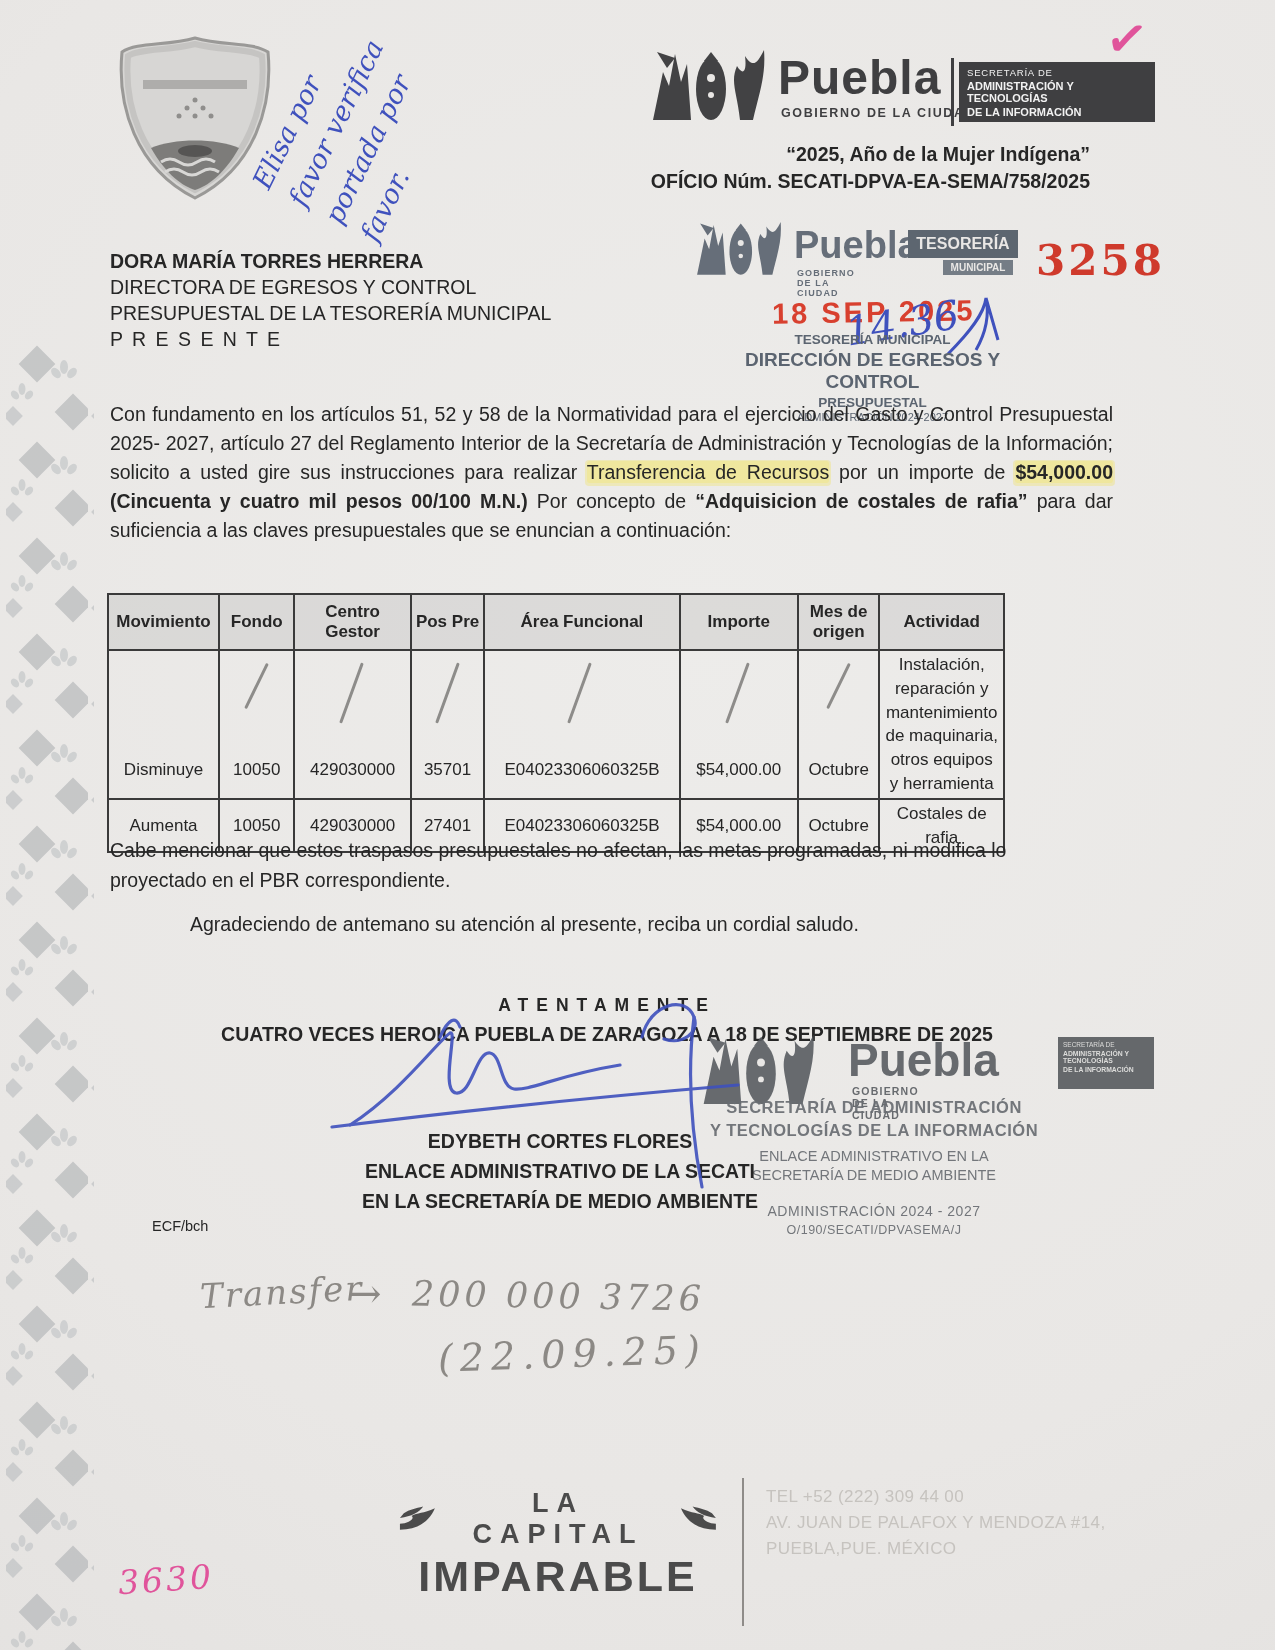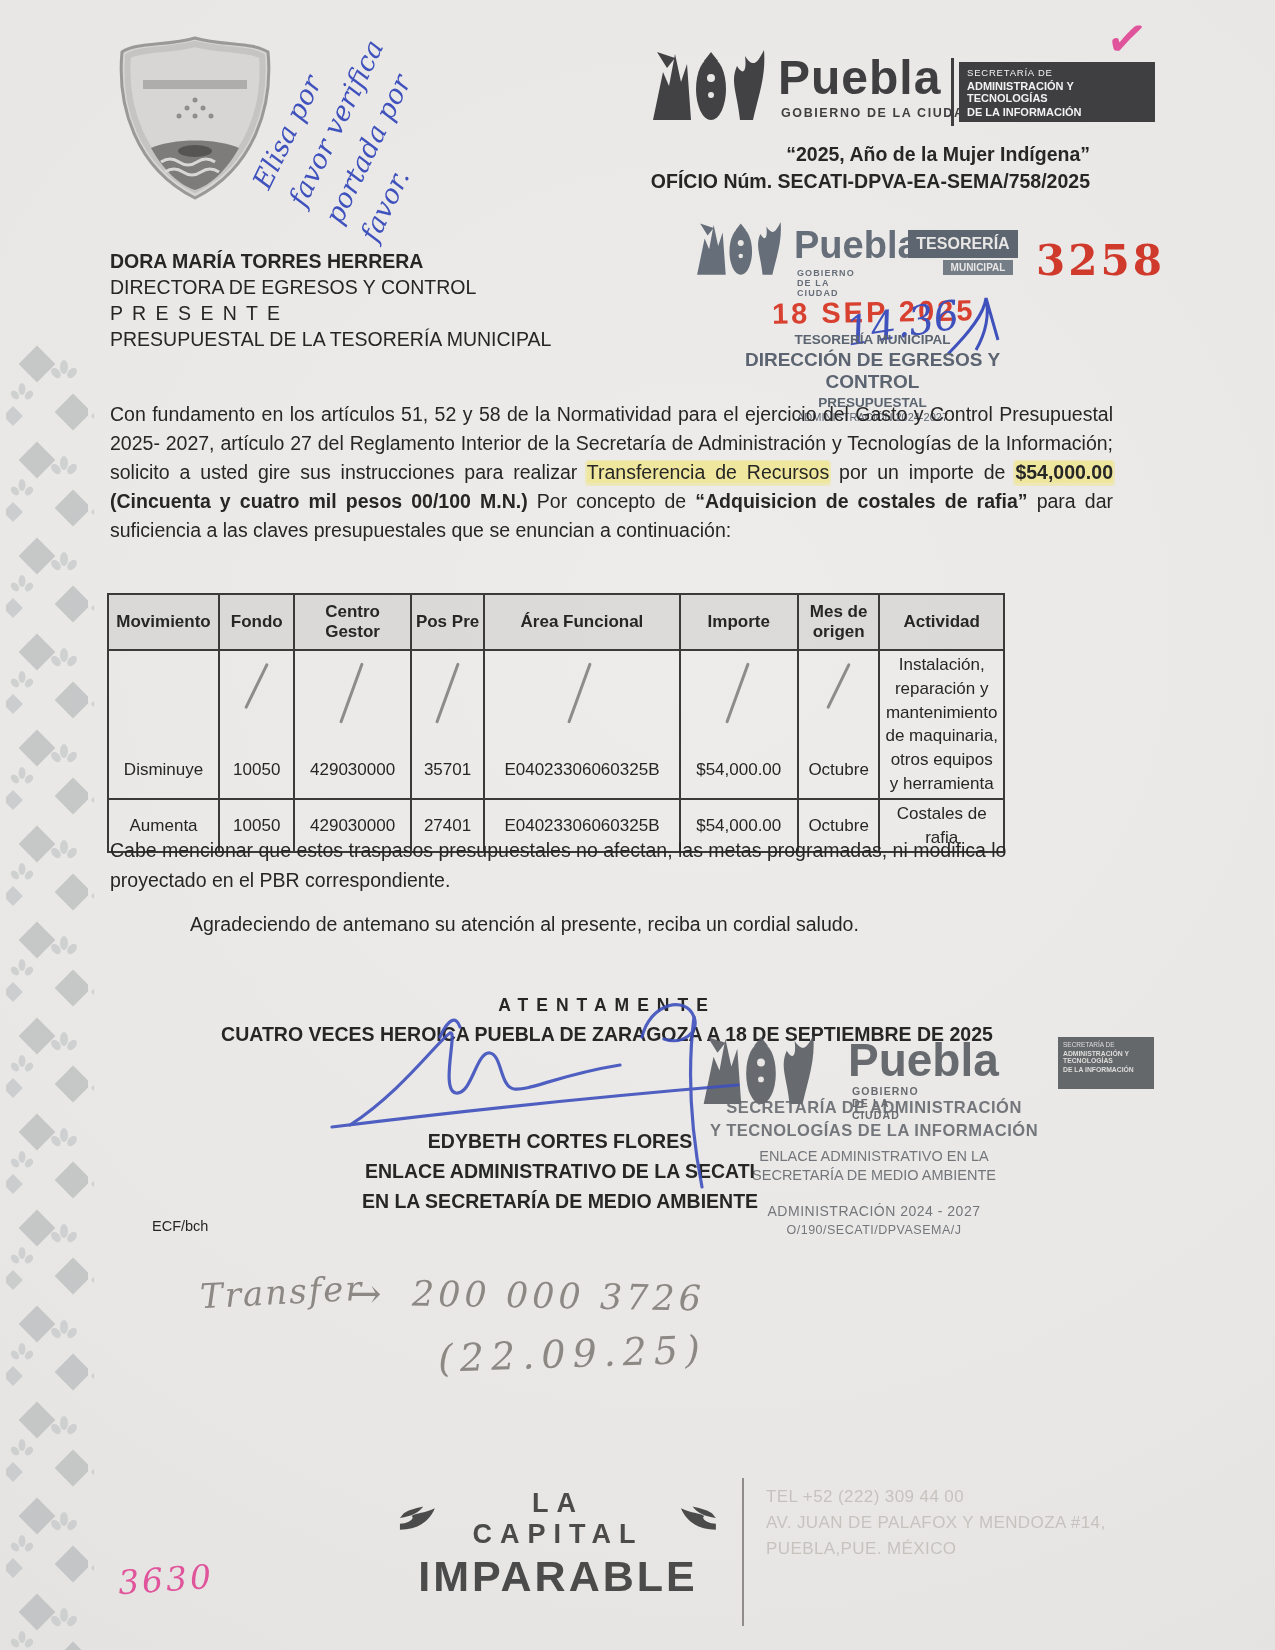--- a/index.html
+++ b/index.html
@@ -114,22 +114,22 @@
     <div class="b" style="font-size:11px;margin-top:2px;">ADMINISTRACIÓN Y TECNOLOGÍAS</div>
     <div class="b" style="font-size:11px;margin-top:2px;">DE LA INFORMACIÓN</div>
   </div>
 
   <div class="abs b right" style="left:490px;top:143px;width:600px;font-size:19.5px;">“2025, Año de la Mujer Indígena”</div>
   <div class="abs b right" style="left:490px;top:170px;width:600px;font-size:19.5px;">OFÍCIO Núm. SECATI-DPVA-EA-SEMA/758/2025</div>
 
   <div class="abs" style="left:110px;top:248px;font-size:19.5px;line-height:26px;">
     <div class="b">DORA MARÍA TORRES HERRERA</div>
     <div>DIRECTORA DE EGRESOS Y CONTROL</div>
+    <div>PRESUPUESTAL DE LA TESORERÍA MUNICIPAL</div>
     <div style="letter-spacing:2px;">P R E S E N T E</div>
-    <div>PRESUPUESTAL DE LA TESORERÍA MUNICIPAL</div>
   </div>
 
   <div class="abs stamp-gray" style="left:690px;top:212px;opacity:.92;">
     <svg style="position:absolute;left:0;top:4px;color:#5b6470" width="100" height="64">
         <use href="#sym-icons"></use>
       </svg>
     <div class="b" style="position:absolute;left:104px;top:12px;font-size:38px;">Puebla</div>
     <div class="b" style="position:absolute;left:107px;top:56px;font-size:9px;letter-spacing:1.1px;">GOBIERNO DE LA CIUDAD</div>
     <div class="b" style="position:absolute;left:218px;top:18px;width:110px;background:#515b66;color:#e9e7e5;
                 font-size:16px;text-align:center;padding:5px 0;">TESORERÍA</div>

